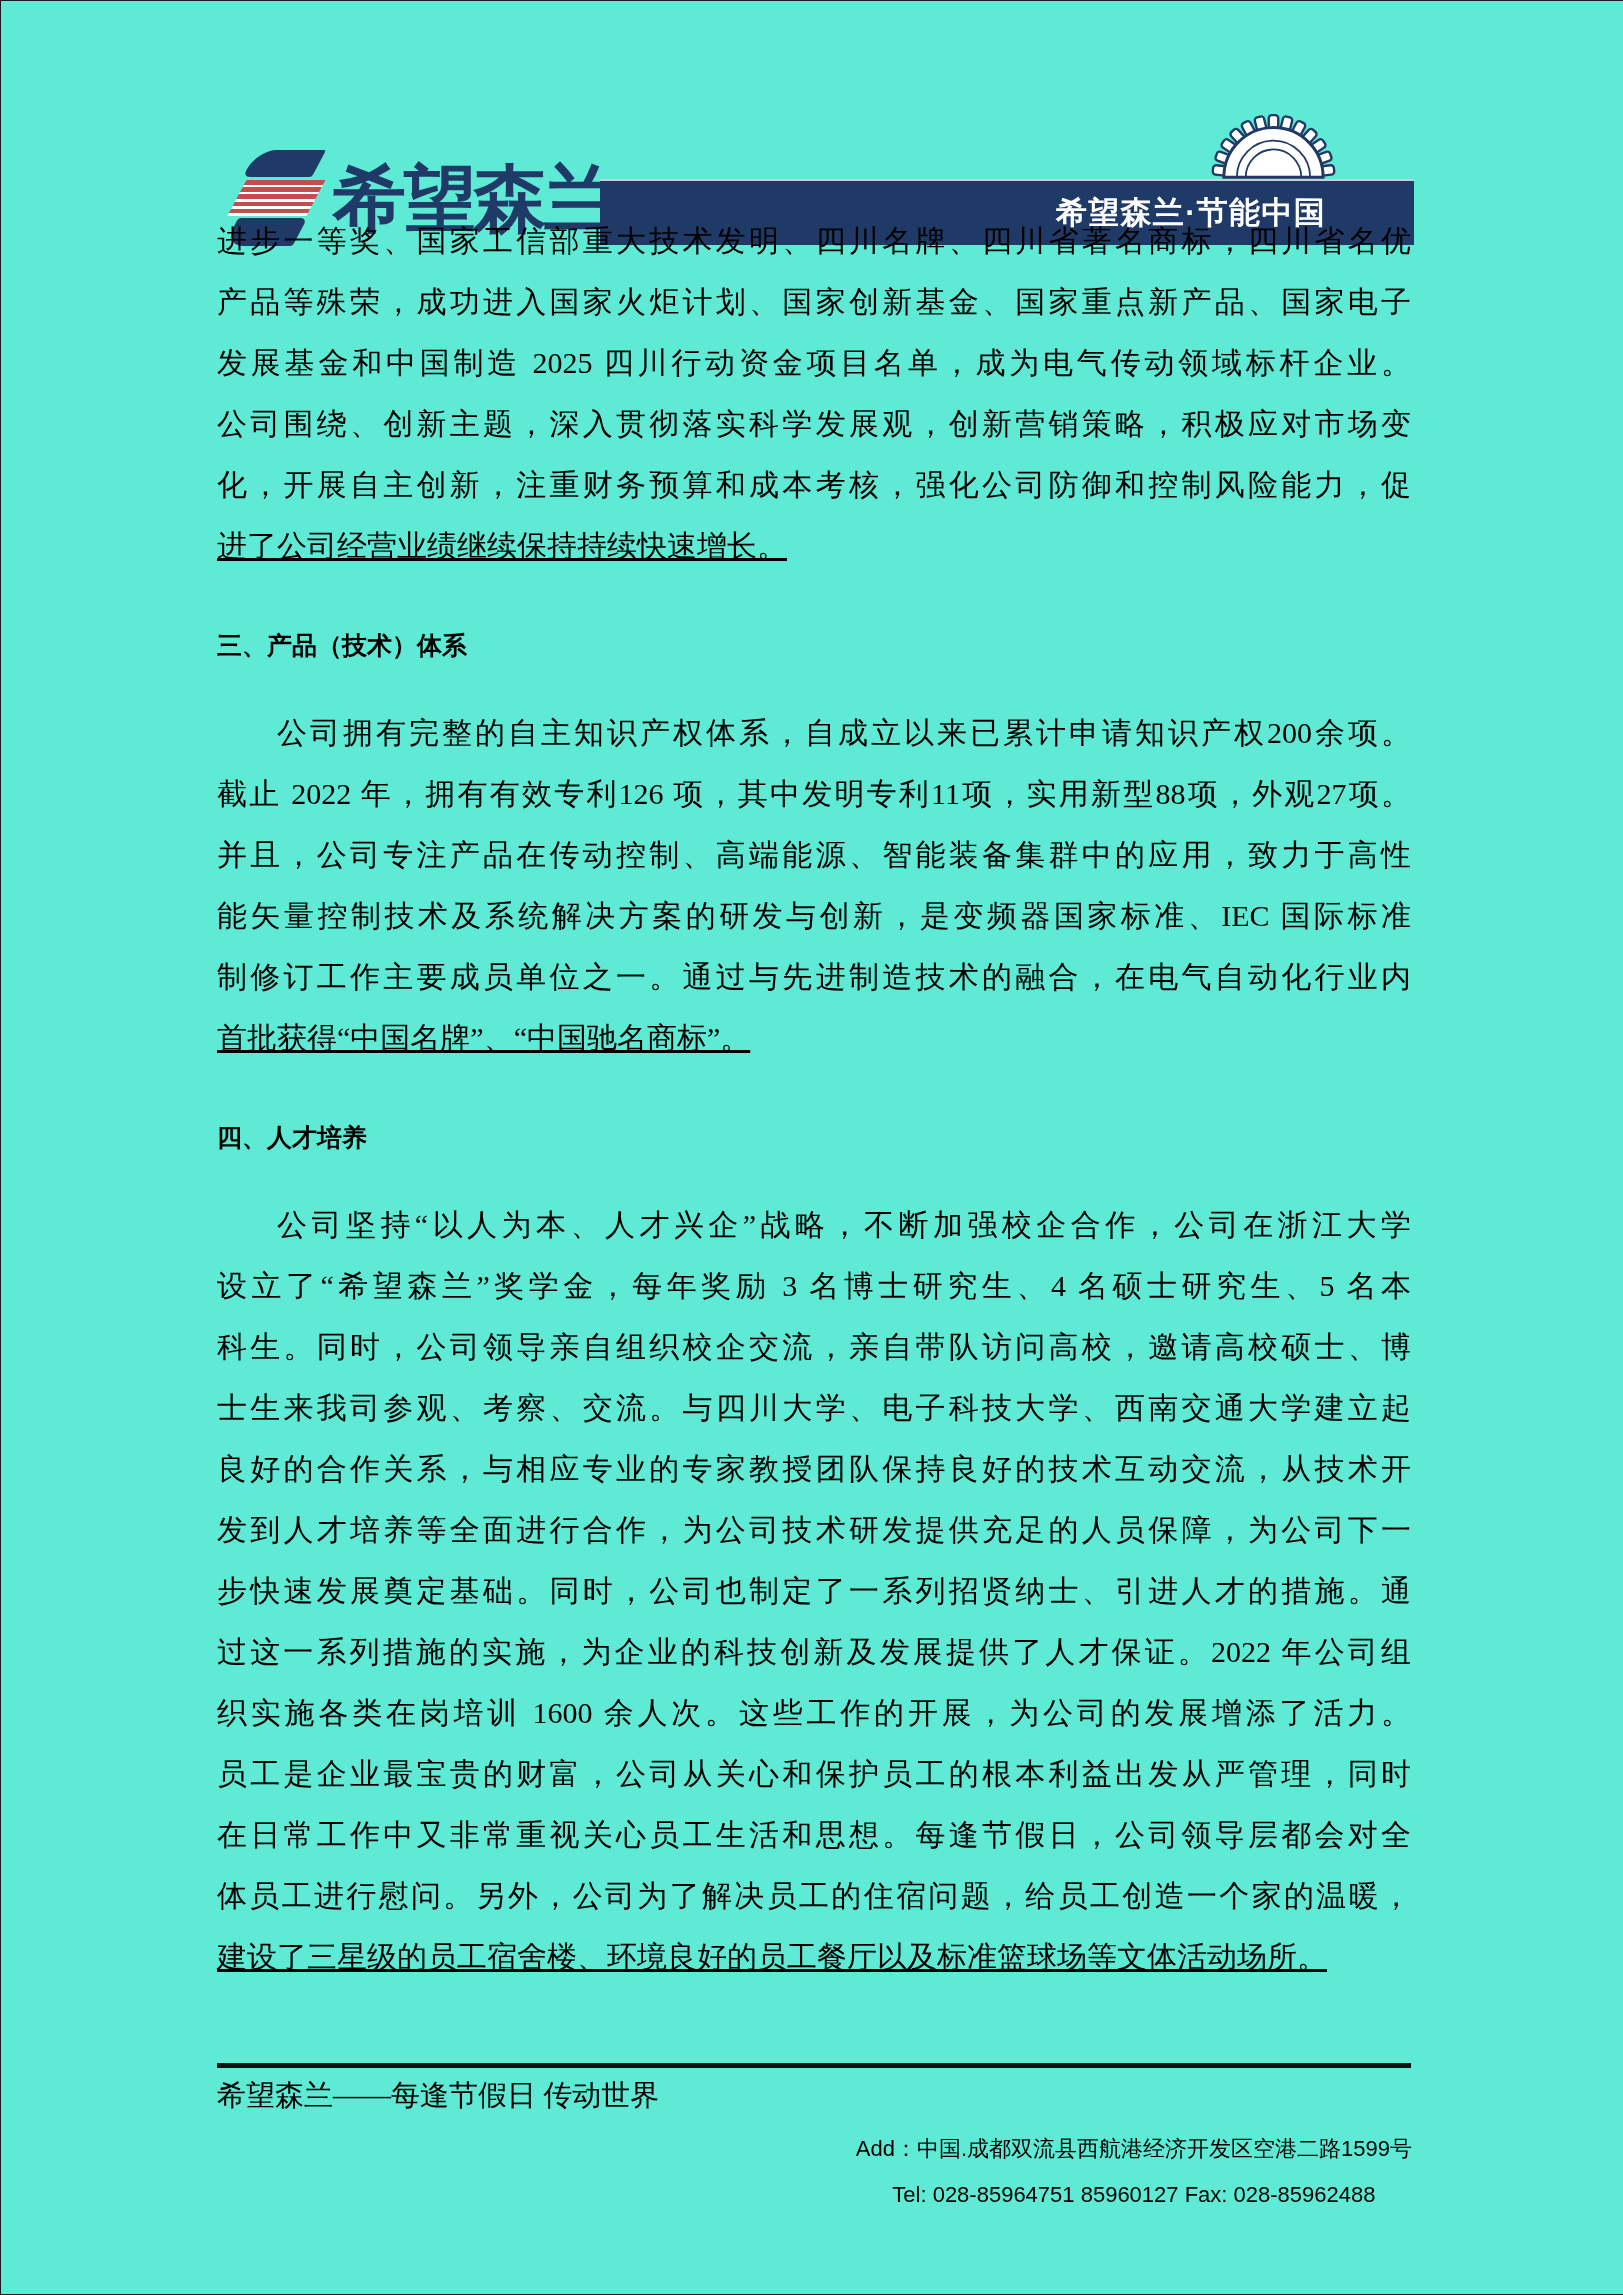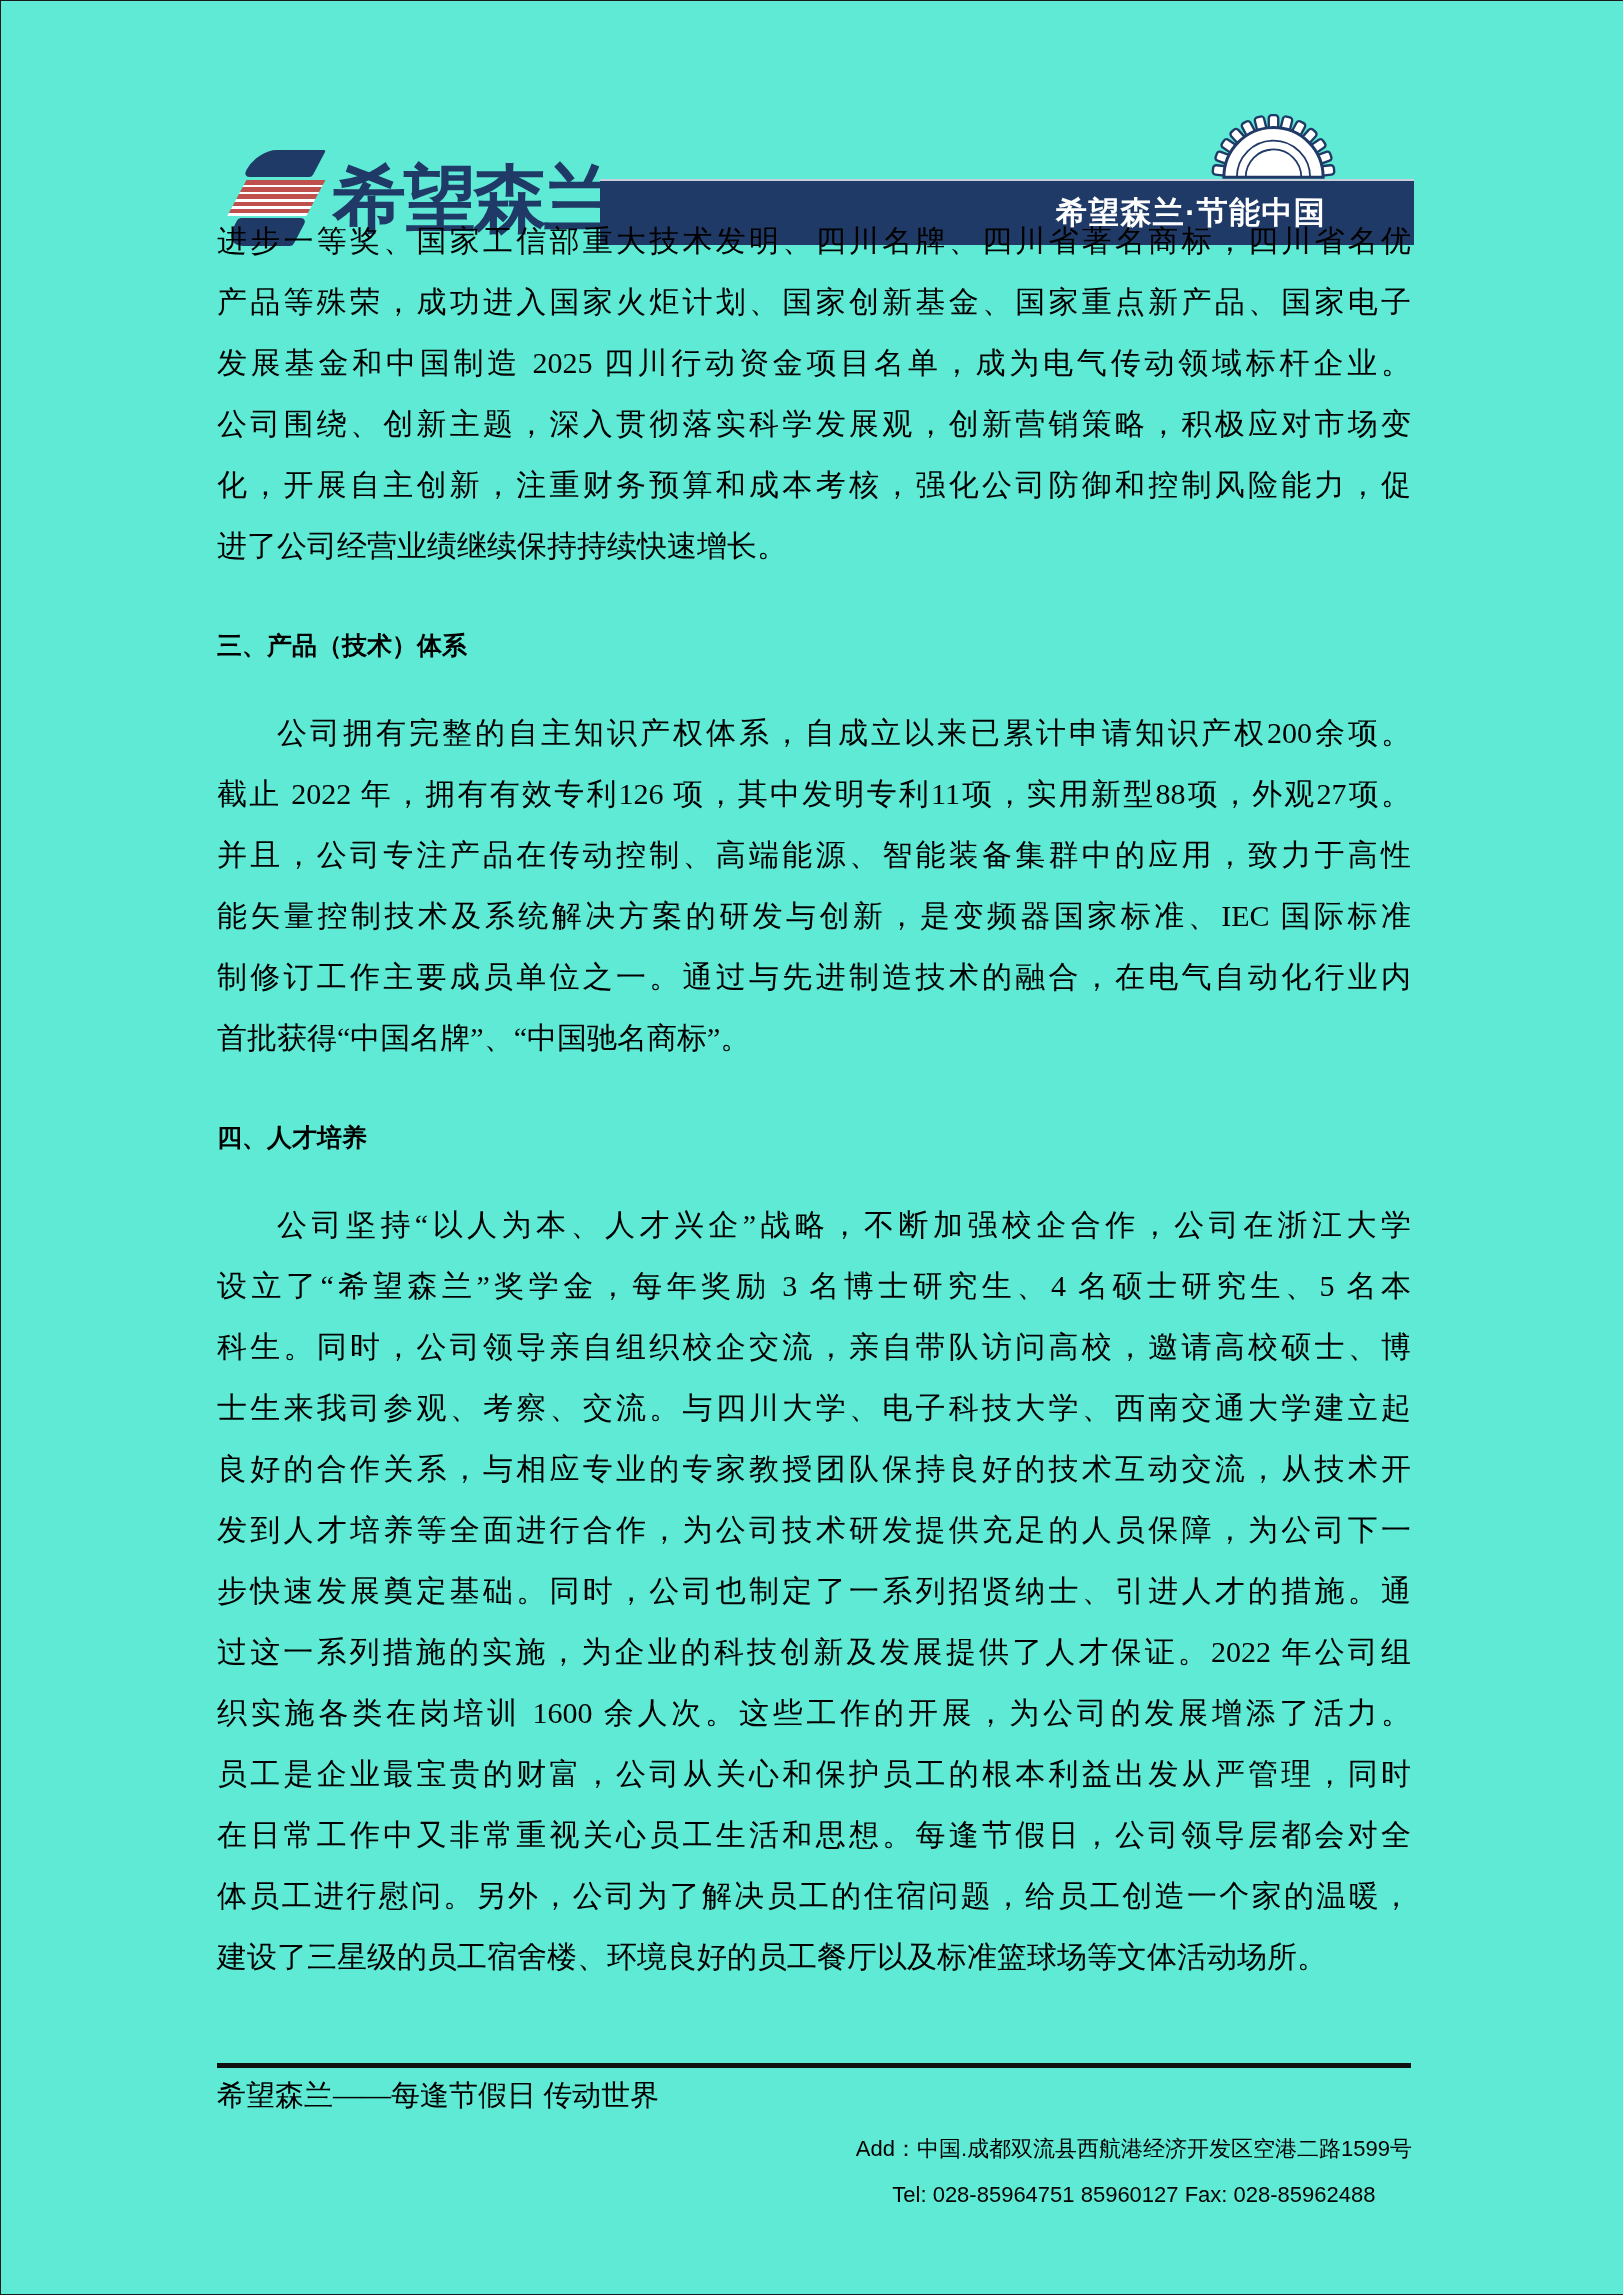--- a/index.html
+++ b/index.html
@@ -50,21 +50,21 @@
     letter-spacing:1.3px; white-space:nowrap;
   }
   .gear { position:absolute; left:1207px; top:113px; width:131px; height:65px; }
   
   main { position:absolute; left:216px; top:209px; width:1194px; }
   .para .line {
     height:61px; line-height:61px; font-size:30px;
     white-space:nowrap;
     text-align:justify; text-align-last:justify;
   }
-  .para .line.last { text-align-last:left; }
+  .para .line.last { text-align-last:left;text-decoration:underline; }
   .indent-first .line:first-child { text-indent:60px; }
   .heading {
     margin-top:39px; height:61px; line-height:61px;
     font-size:25px; font-weight:bold;
   }
   .para.follow { margin-top:26px; }
   
   .footer-rule { position:absolute; left:216px; top:2062px; width:1194px; height:4.6px; background:#111; }
   .footer-slogan {
     position:absolute; left:216px; top:2075px;

